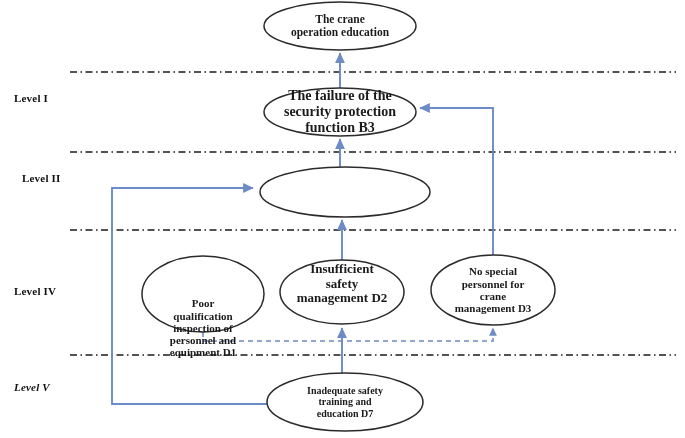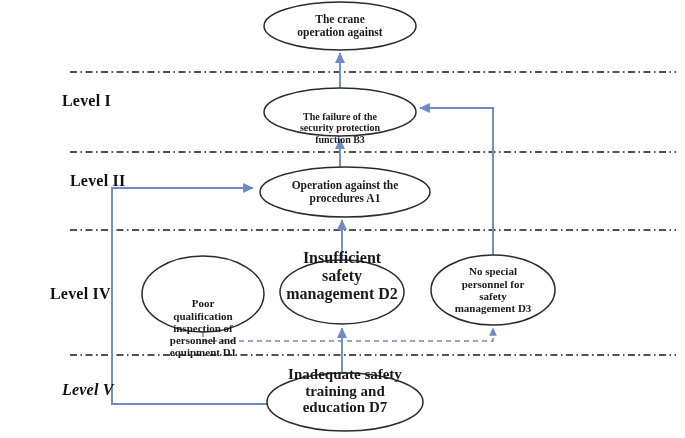--- a/index.html
+++ b/index.html
@@ -30,24 +30,23 @@
     text-align: center;
     font-weight: bold;
     color: #1a1a1a;
     line-height: 1.12;
     white-space: pre-line;
     pointer-events: none;
   }
   .level-label {
     position: absolute;
     font-weight: bold;
-    font-size: 16px;
+    font-size: 11px;
     color: #111111;
     letter-spacing: 0.2px;
-    margin-left: 48px;
   }
 </style>
 </head>
 <body>
 
 <div id="canvas">
 
   <svg id="diagram-svg" viewBox="0 0 685 438" xmlns="http://www.w3.org/2000/svg">
     <defs>
       <marker id="arrowhead" markerWidth="7" markerHeight="7" refX="5.2" refY="2.6" orient="auto" markerUnits="strokeWidth">
@@ -87,46 +86,44 @@
       <ellipse cx="340" cy="112" rx="76" ry="24"></ellipse>
       <ellipse cx="345" cy="192" rx="85" ry="25"></ellipse>
       <ellipse cx="203" cy="294" rx="61" ry="38"></ellipse>
       <ellipse cx="342" cy="292" rx="62" ry="32"></ellipse>
       <ellipse cx="493" cy="290" rx="62" ry="35"></ellipse>
       <ellipse cx="345" cy="402" rx="78" ry="29"></ellipse>
     </g>
   </svg>
 
   <div class="node-label" style="left:264px; top:2px; width:152px; height:48px; font-size:11.5px;">The crane
-operation against</div>
+operation education</div>
 
-  <div class="node-label" style="left:264px; top:104px; width:152px; height:48px; font-size:10px;">The failure of the
+  <div class="node-label" style="left:264px; top:88px; width:152px; height:48px; font-size:14px;">The failure of the
 security protection
 function B3</div>
 
-  <div class="node-label" style="left:260px; top:167px; width:170px; height:50px; font-size:11.5px;">Operation against the
-procedures A1</div>
 
   <div class="node-label" style="left:142px; top:256px; width:122px; height:76px; font-size:11px;margin-top:34px;">Poor
 qualification
 inspection of
 personnel and
 equipment D1</div>
 
-  <div class="node-label" style="left:280px; top:244px; width:124px; height:64px; font-size:16px;">Insufficient
+  <div class="node-label" style="left:280px; top:252px; width:124px; height:64px; font-size:13px;">Insufficient
 safety
 management D2</div>
 
   <div class="node-label" style="left:431px; top:255px; width:124px; height:70px; font-size:11px;">No special
 personnel for
-safety
+crane
 management D3</div>
 
-  <div class="node-label" style="left:267px; top:362px; width:156px; height:58px; font-size:15px;">Inadequate safety
+  <div class="node-label" style="left:267px; top:373px; width:156px; height:58px; font-size:10px;">Inadequate safety
 training and
 education  D7</div>
 
   <div class="level-label" style="left:14px; top:92px;">Level I</div>
   <div class="level-label" style="left:22px; top:172px;">Level II</div>
-  <div class="level-label" style="left:2px; top:285px;">Level IV</div>
+  <div class="level-label" style="left:14px; top:285px;">Level IV</div>
   <div class="level-label" style="left:14px; top:381px;font-style:italic;">Level V</div>
 
 </div>
 
 </body></html>

